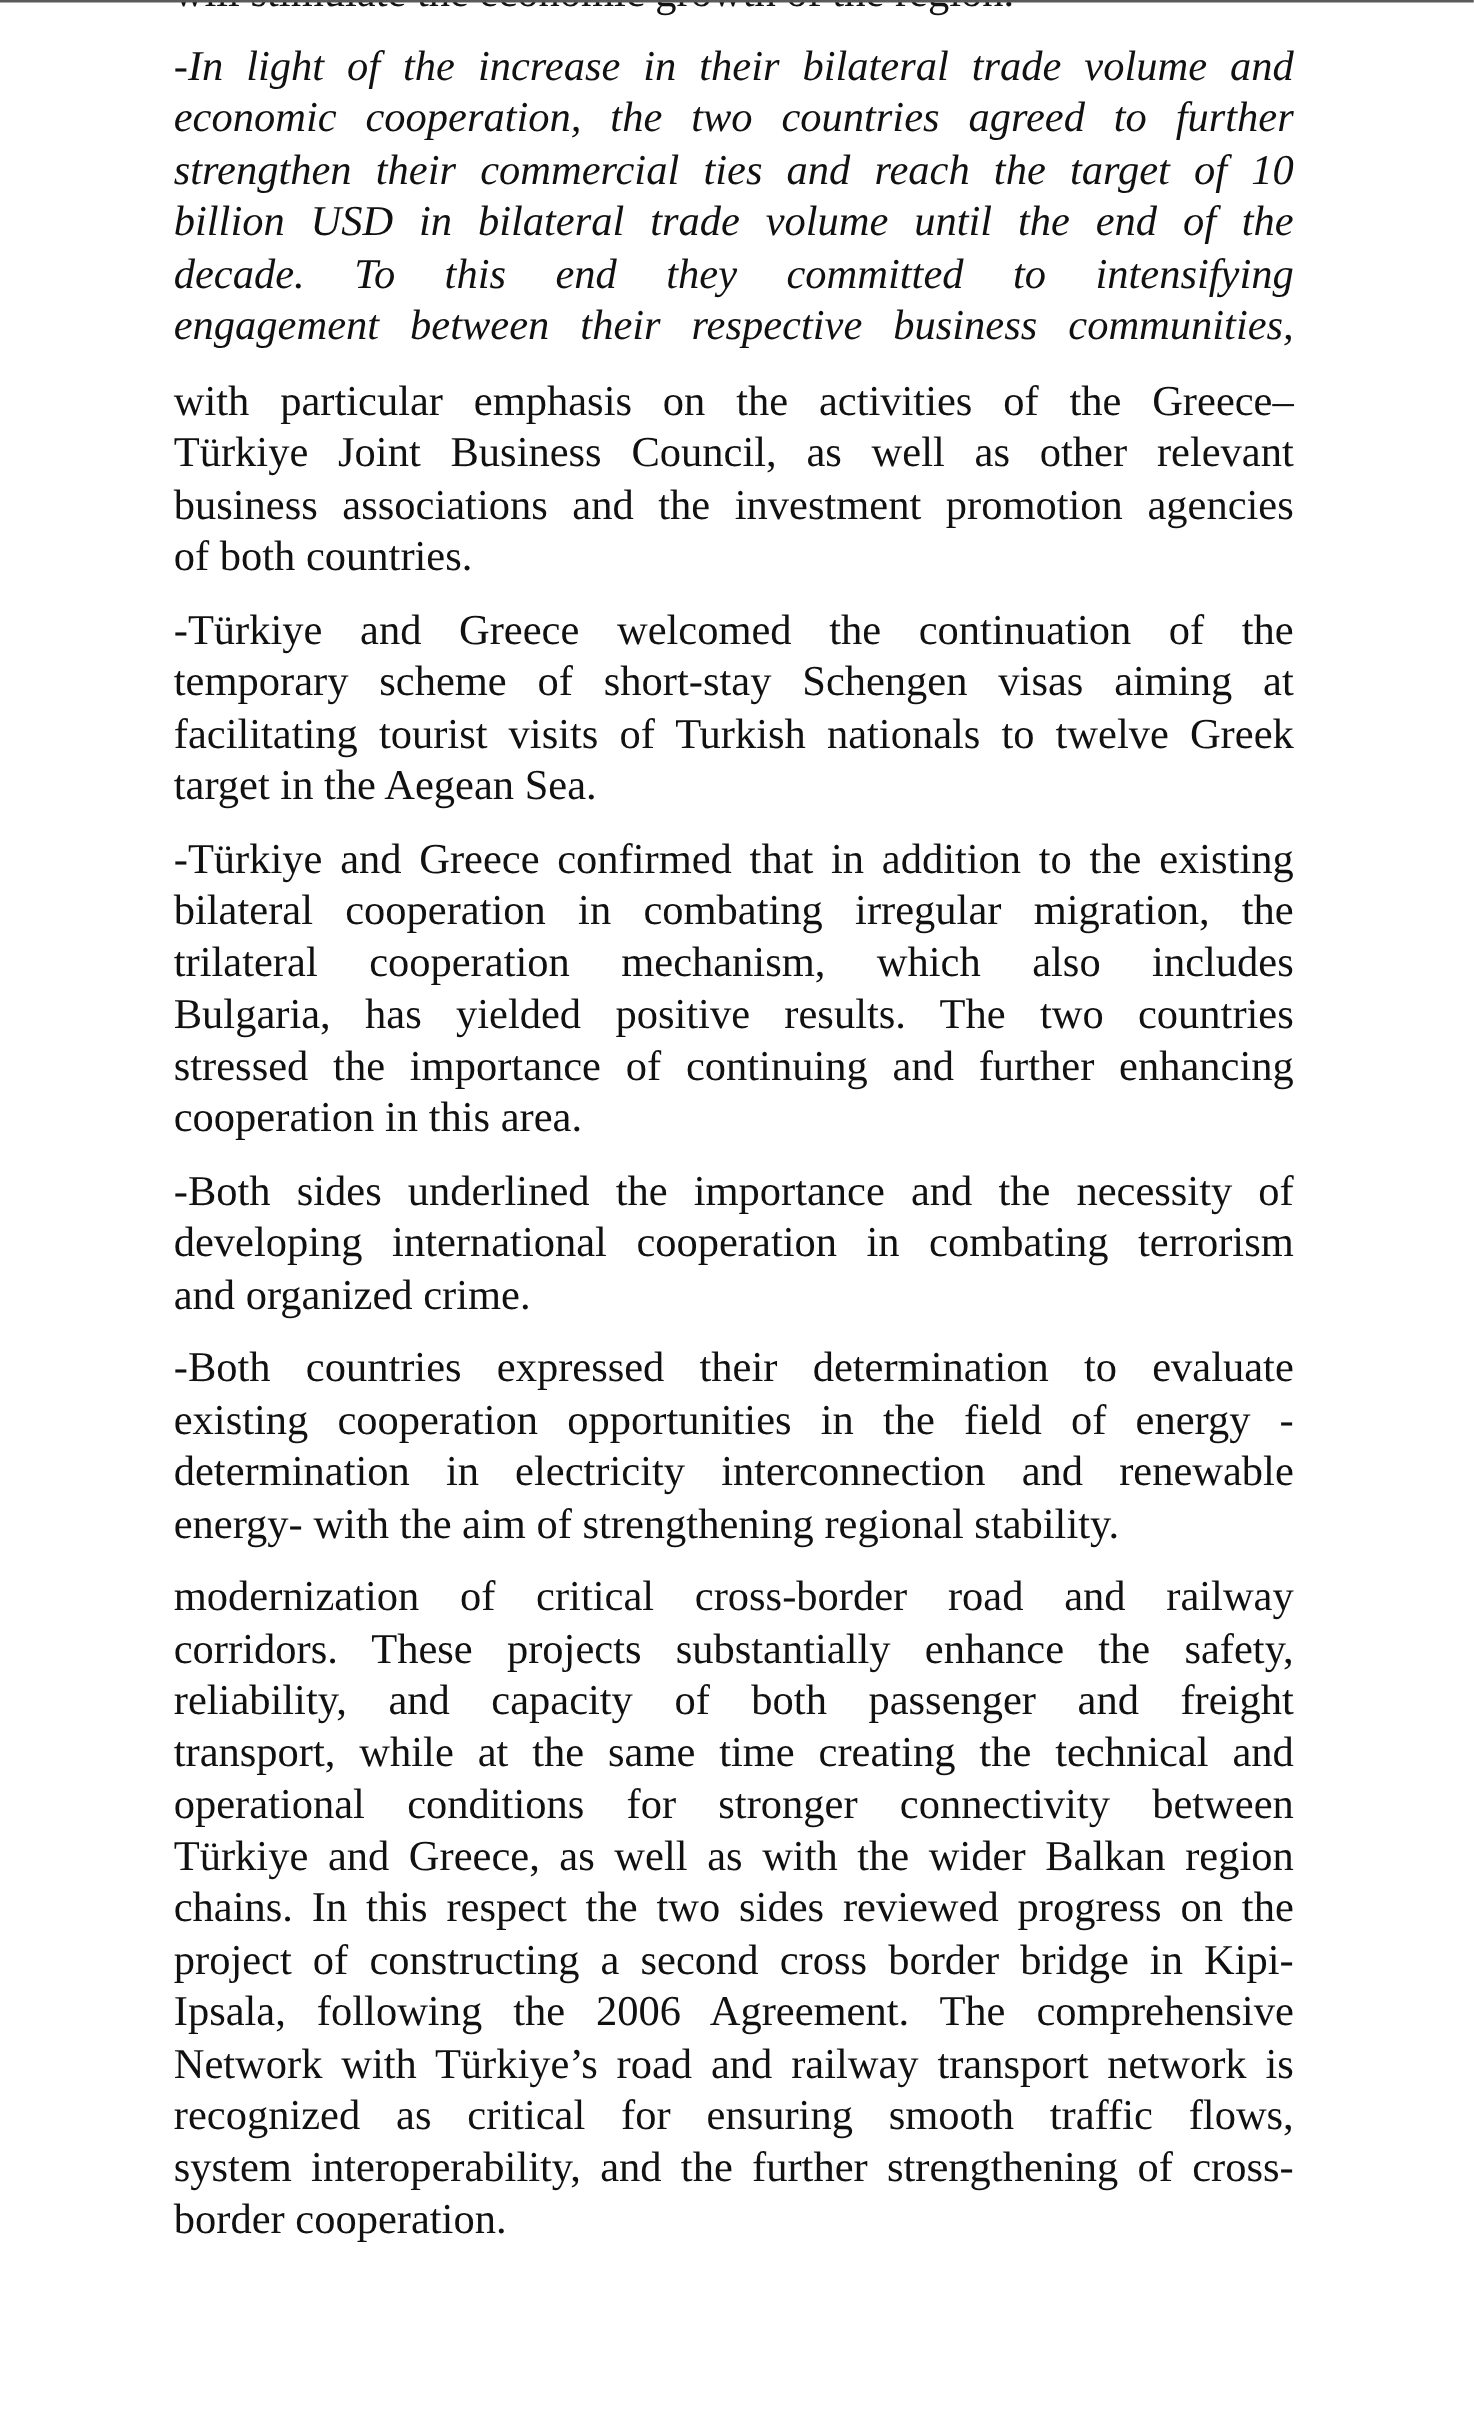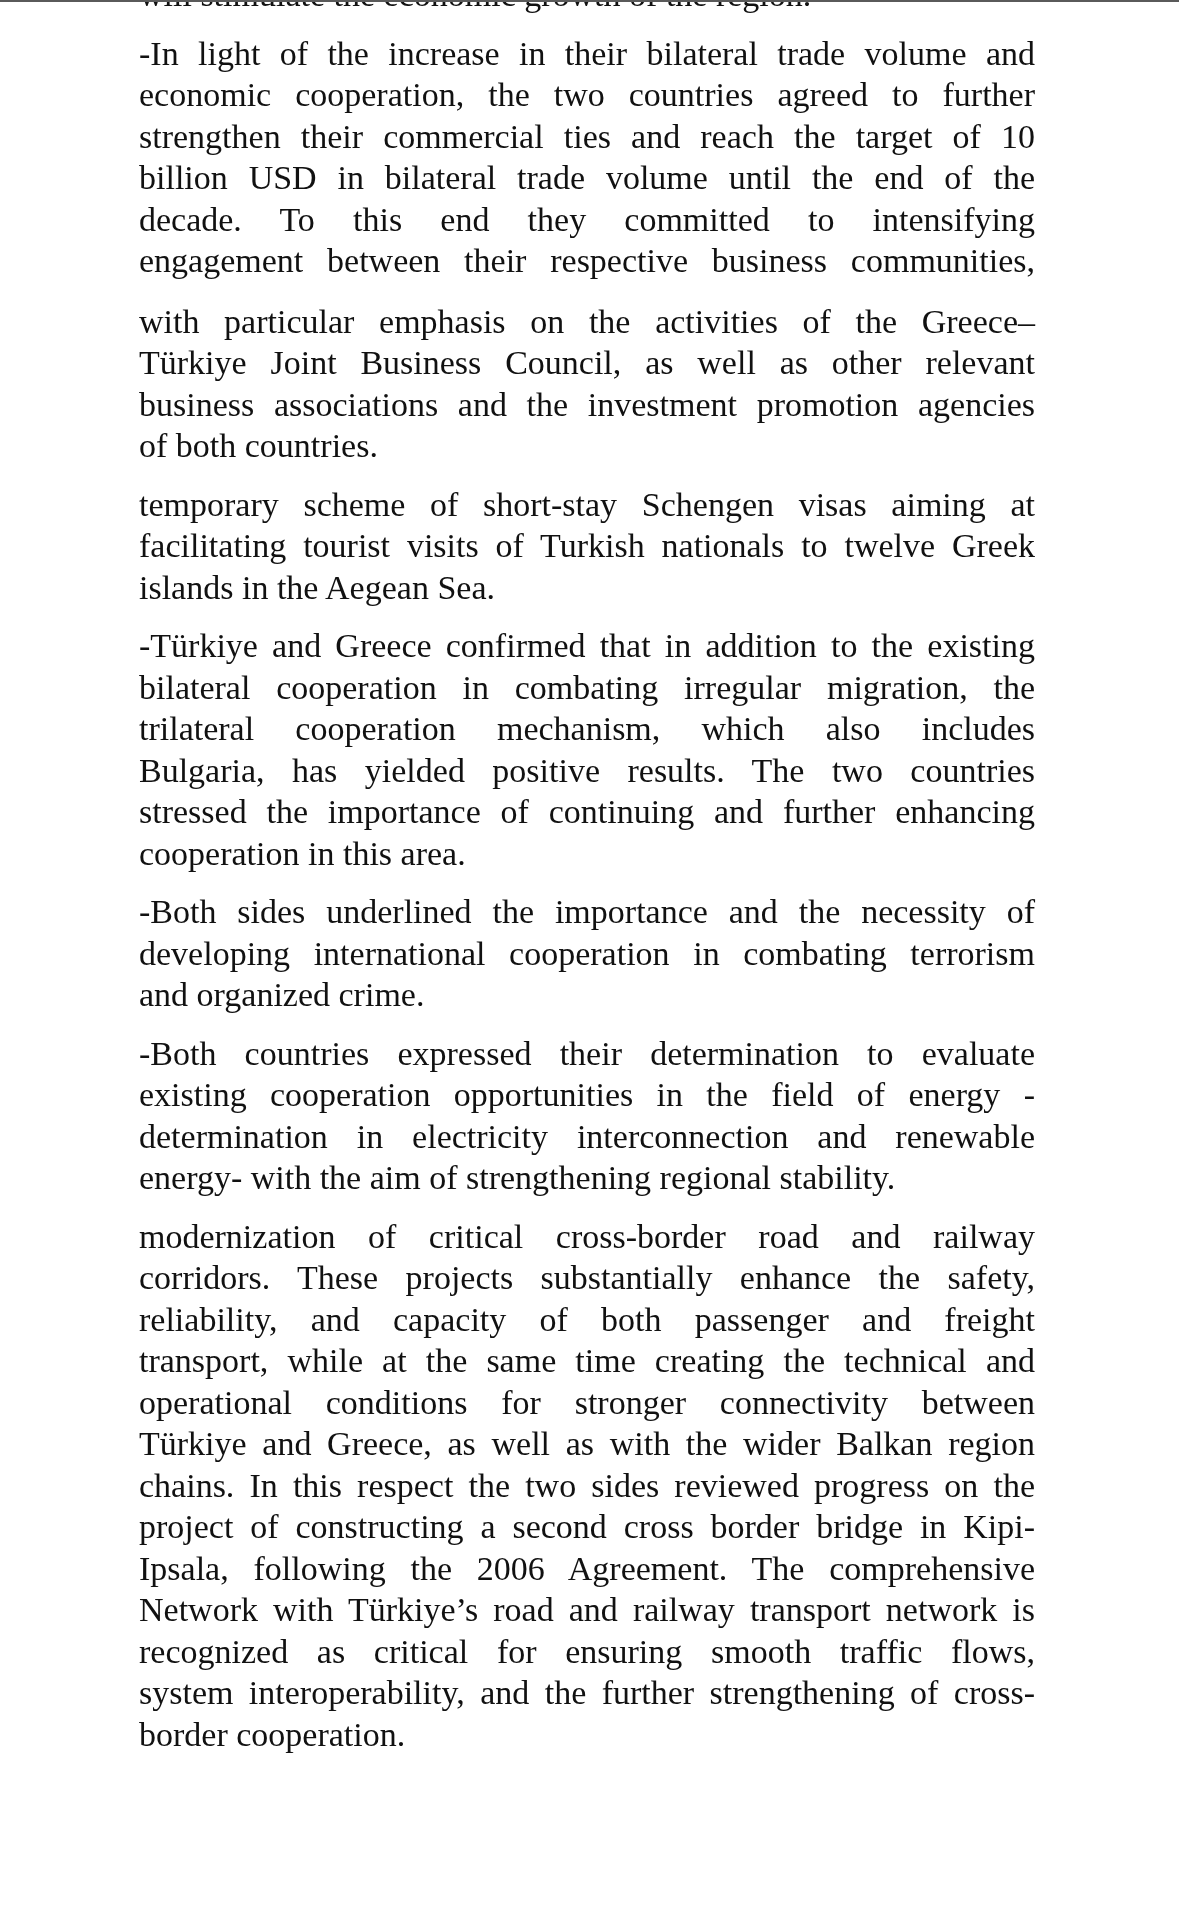--- a/index.html
+++ b/index.html
@@ -18,21 +18,21 @@
   }
   .doc {
     position: absolute;
     left: 139px;
     top: -25.7px;
     width: 896px;
     font-size: 34px;
     line-height: 41.5px;
   }
   .para { margin: 0 0 17px 0; }
-  .para.cont-gap { margin-bottom: 19px; }
+  .para.cont-gap { margin-bottom: 19px; font-style: italic; }
   .line {
     display: block;
     white-space: nowrap;
     text-align: justify;
     text-align-last: justify;
     height: 41.5px;
   }
   .line.last {
     text-align: right;
     text-align-last: left;
@@ -59,23 +59,24 @@
   </p>
 
   <p class="para">
     <span class="line">with particular emphasis on the activities of the Greece–</span>
     <span class="line">Türkiye Joint Business Council, as well as other relevant</span>
     <span class="line">business associations and the investment promotion agencies</span>
     <span class="line last">of both countries.</span>
   </p>
 
   <p class="para">
+    <span class="line">-Türkiye and Greece welcomed the continuation of the</span>
     <span class="line">temporary scheme of short-stay Schengen visas aiming at</span>
     <span class="line">facilitating tourist visits of Turkish nationals to twelve Greek</span>
-    <span class="line last">islands in the Aegean Sea.</span>
+    <span class="line last">target in the Aegean Sea.</span>
   </p>
 
   <p class="para">
     <span class="line">-Türkiye and Greece confirmed that in addition to the existing</span>
     <span class="line">bilateral cooperation in combating irregular migration, the</span>
     <span class="line">trilateral cooperation mechanism, which also includes</span>
     <span class="line">Bulgaria, has yielded positive results. The two countries</span>
     <span class="line">stressed the importance of continuing and further enhancing</span>
     <span class="line last">cooperation in this area.</span>
   </p>

